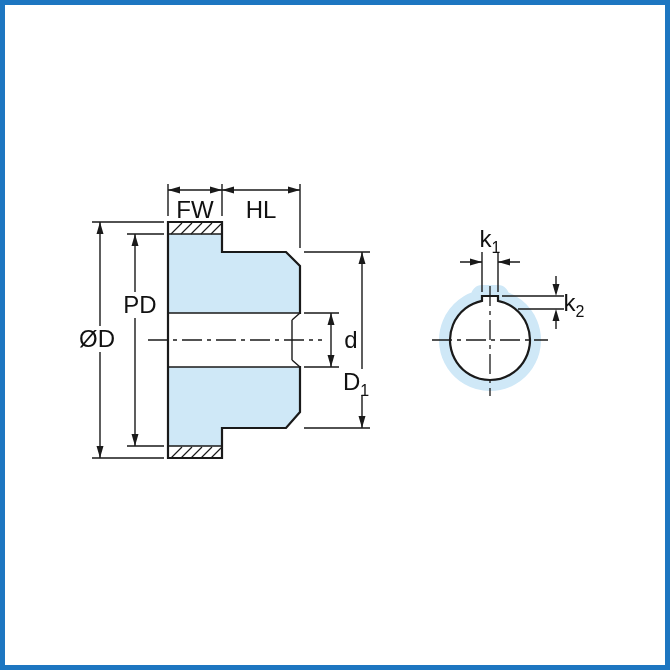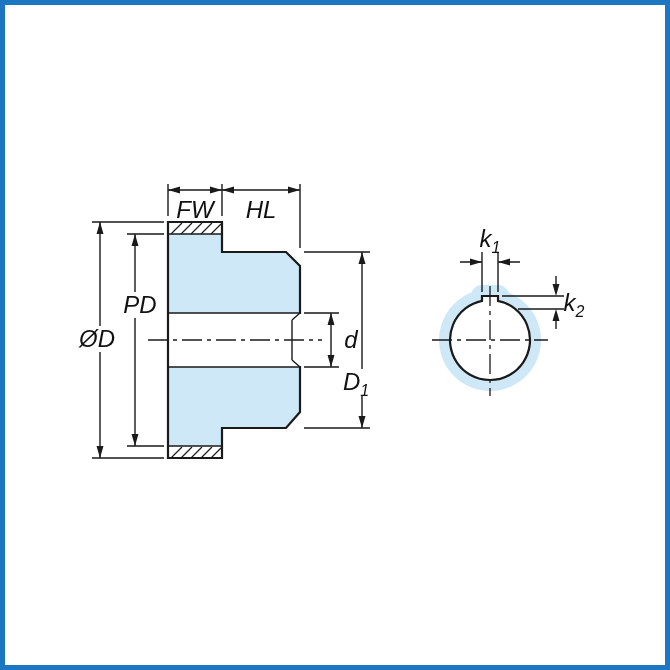--- a/index.html
+++ b/index.html
@@ -1,16 +1,16 @@
 <!DOCTYPE html>
 <html><head>
 <meta charset="utf-8">
 <style>
   html,body{margin:0;padding:0;background:#ffffff;}
-  .stage{width:670px;height:670px;position:relative;background:#fff;font-style:italic;}
+  .stage{width:670px;height:670px;position:relative;background:#fff;}
   svg{display:block;}
   .frame{fill:none;stroke:#1d76c1;stroke-width:5;}
   .bluefill{fill:#cfe8f7;stroke:none;}
   .outline{stroke:#1a1a1a;stroke-width:2.2;fill:none;stroke-linejoin:miter;stroke-linecap:square;}
   .thin{stroke:#1a1a1a;stroke-width:1.4;fill:none;}
   .hatch{stroke:#1a1a1a;stroke-width:1.2;fill:none;}
   .dim{stroke:#1a1a1a;stroke-width:1.4;fill:none;}
   .arrow{fill:#1a1a1a;stroke:none;}
   .cline{stroke:#1a1a1a;stroke-width:1.3;fill:none;stroke-dasharray:20 5 4 5;}
   .halo{fill:none;stroke:#cfe8f7;stroke-width:22;stroke-linejoin:round;stroke-linecap:round;}

